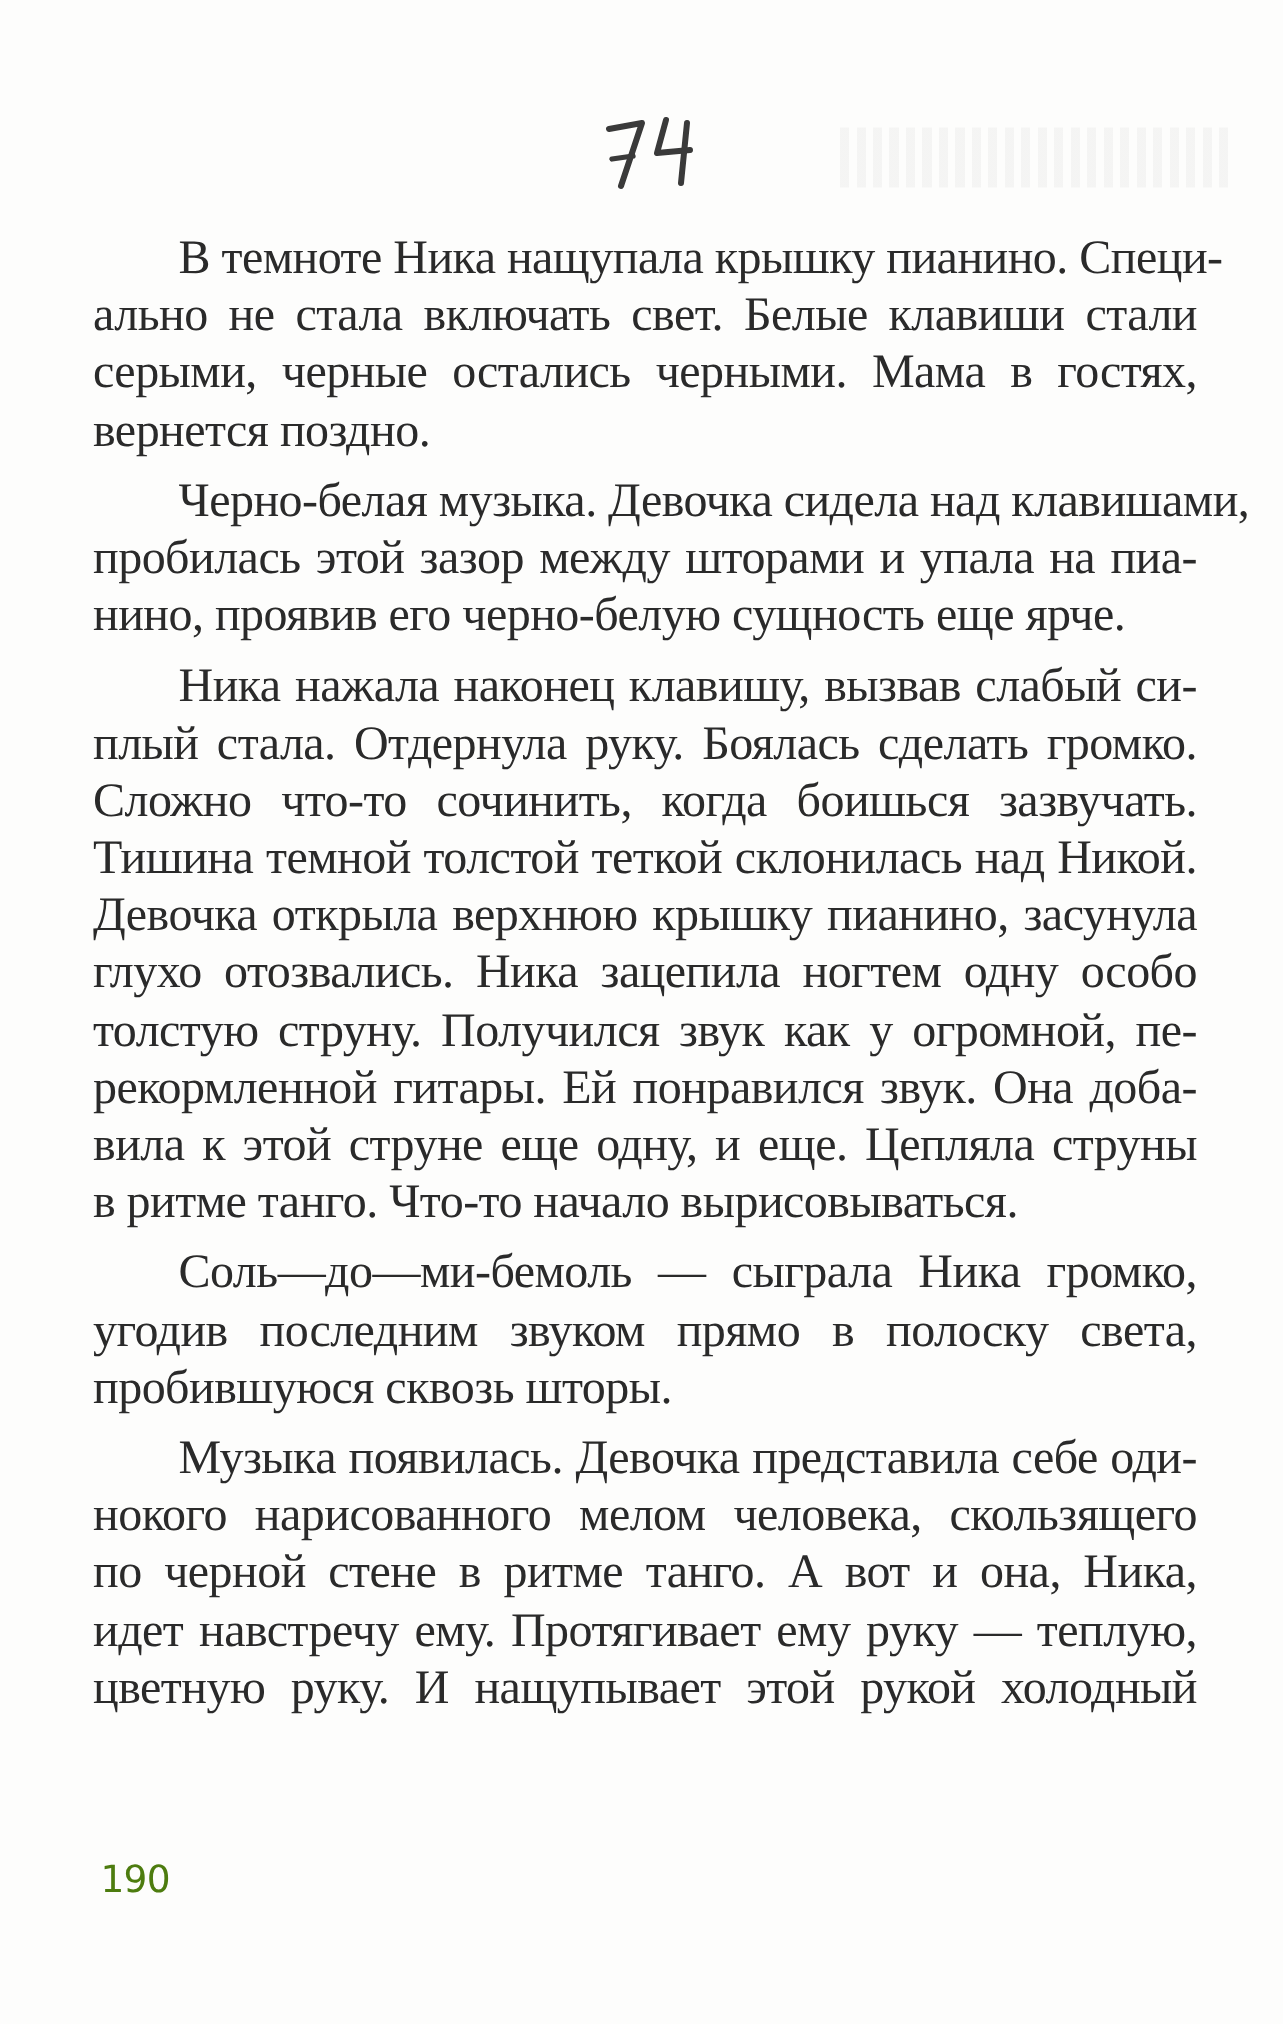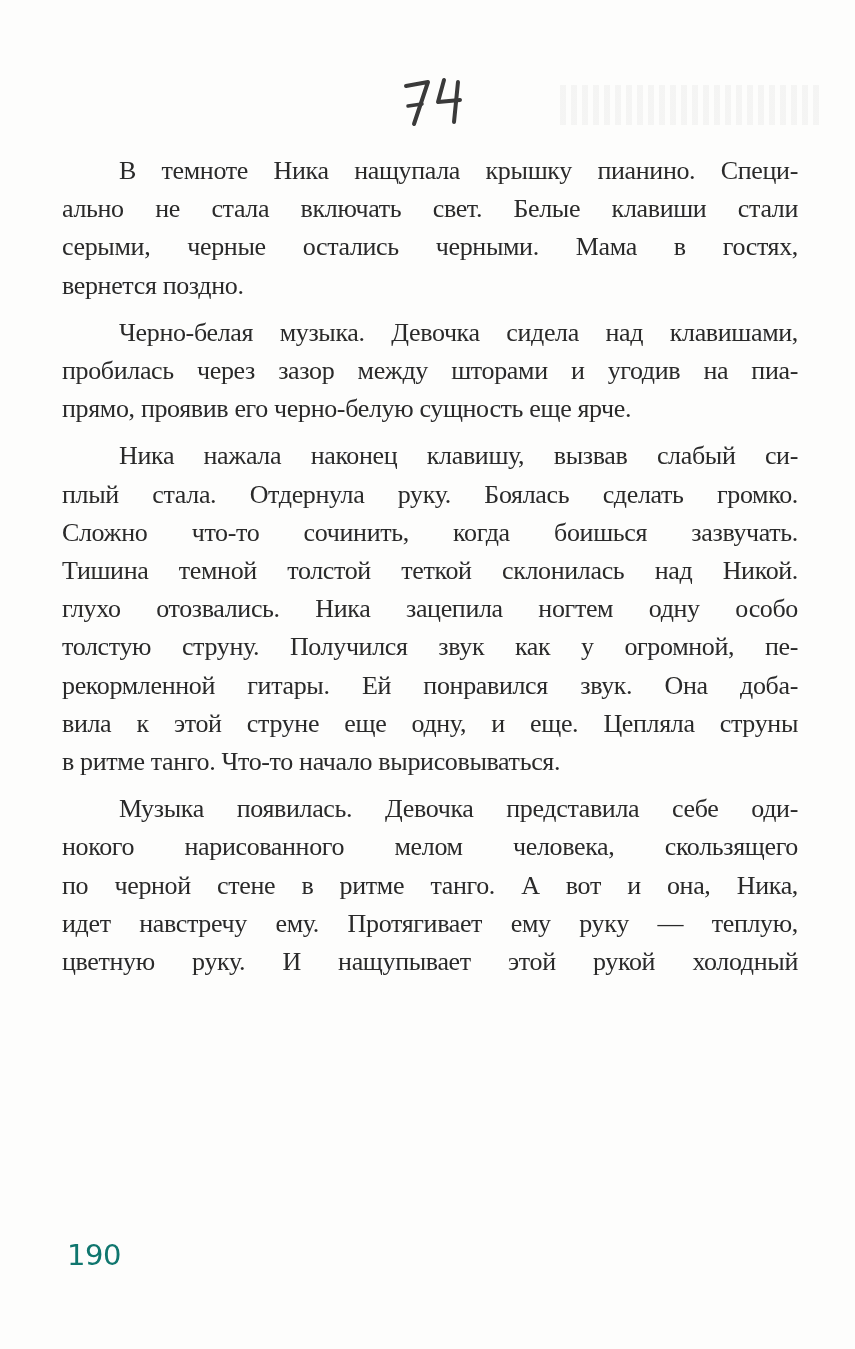--- a/index.html
+++ b/index.html
@@ -36,21 +36,21 @@
       position: absolute;
       width: 1px; height: 1px;
       overflow: hidden;
       clip: rect(0 0 0 0);
     }
     .body-text {
       position: absolute;
       left: 62px;
       top: 152px;
       width: 736px;
-      font-size: 26px;
+      font-size: 32px;
       line-height: 38.2px;
       letter-spacing: -0.35px;
     }
     .line {
       display: block;
       white-space: nowrap;
       text-align: justify;
       text-align-last: justify;
     }
     .line.last {
@@ -60,22 +60,22 @@
       padding-left: 57px;
     }
     .para {
       margin-bottom: 9px;
     }
     .page-number {
       position: absolute;
       left: 67px;
       top: 1238px;
       font-family: "DejaVu Sans", "Liberation Sans", sans-serif;
-      font-size: 29px;
-      color: #0f766e;
+      font-size: 25px;
+      color: #4d7c0f;
       letter-spacing: -0.5px;
       text-align: right;
     }
     .bleed {
       position: absolute;
       left: 560px;
       top: 85px;
       width: 260px;
       height: 40px;
       opacity: 0.05;
@@ -103,36 +103,42 @@
 
     <div class="para">
       <span class="line first">В темноте Ника нащупала крышку пианино. Специ-</span>
       <span class="line">ально не стала включать свет. Белые клавиши стали</span>
       <span class="line">серыми, черные остались черными. Мама в гостях,</span>
       <span class="line last">вернется поздно.</span>
     </div>
 
     <div class="para">
       <span class="line first">Черно-белая музыка. Девочка сидела над клавишами,</span>
-      <span class="line">пробилась через зазор между шторами и угодив на пиа-</span>
-      <span class="line last">прямо, проявив его черно-белую сущность еще ярче.</span>
+      <span class="line">пробилась этой зазор между шторами и упала на пиа-</span>
+      <span class="line last">нино, проявив его черно-белую сущность еще ярче.</span>
     </div>
 
     <div class="para">
       <span class="line first">Ника нажала наконец клавишу, вызвав слабый си-</span>
       <span class="line">плый стала. Отдернула руку. Боялась сделать громко.</span>
       <span class="line">Сложно что-то сочинить, когда боишься зазвучать.</span>
       <span class="line">Тишина темной толстой теткой склонилась над Никой.</span>
+      <span class="line">Девочка открыла верхнюю крышку пианино, засунула</span>
       <span class="line">глухо отозвались. Ника зацепила ногтем одну особо</span>
       <span class="line">толстую струну. Получился звук как у огромной, пе-</span>
       <span class="line">рекормленной гитары. Ей понравился звук. Она доба-</span>
       <span class="line">вила к этой струне еще одну, и еще. Цепляла струны</span>
       <span class="line last">в ритме танго. Что-то начало вырисовываться.</span>
     </div>
 
+    <div class="para">
+      <span class="line first">Соль—до—ми-бемоль — сыграла Ника громко,</span>
+      <span class="line">угодив последним звуком прямо в полоску света,</span>
+      <span class="line last">пробившуюся сквозь шторы.</span>
+    </div>
 
     <div class="para">
       <span class="line first">Музыка появилась. Девочка представила себе оди-</span>
       <span class="line">нокого нарисованного мелом человека, скользящего</span>
       <span class="line">по черной стене в ритме танго. А вот и она, Ника,</span>
       <span class="line">идет навстречу ему. Протягивает ему руку — теплую,</span>
       <span class="line">цветную руку. И нащупывает этой рукой холодный</span>
     </div>
 
   </div>

